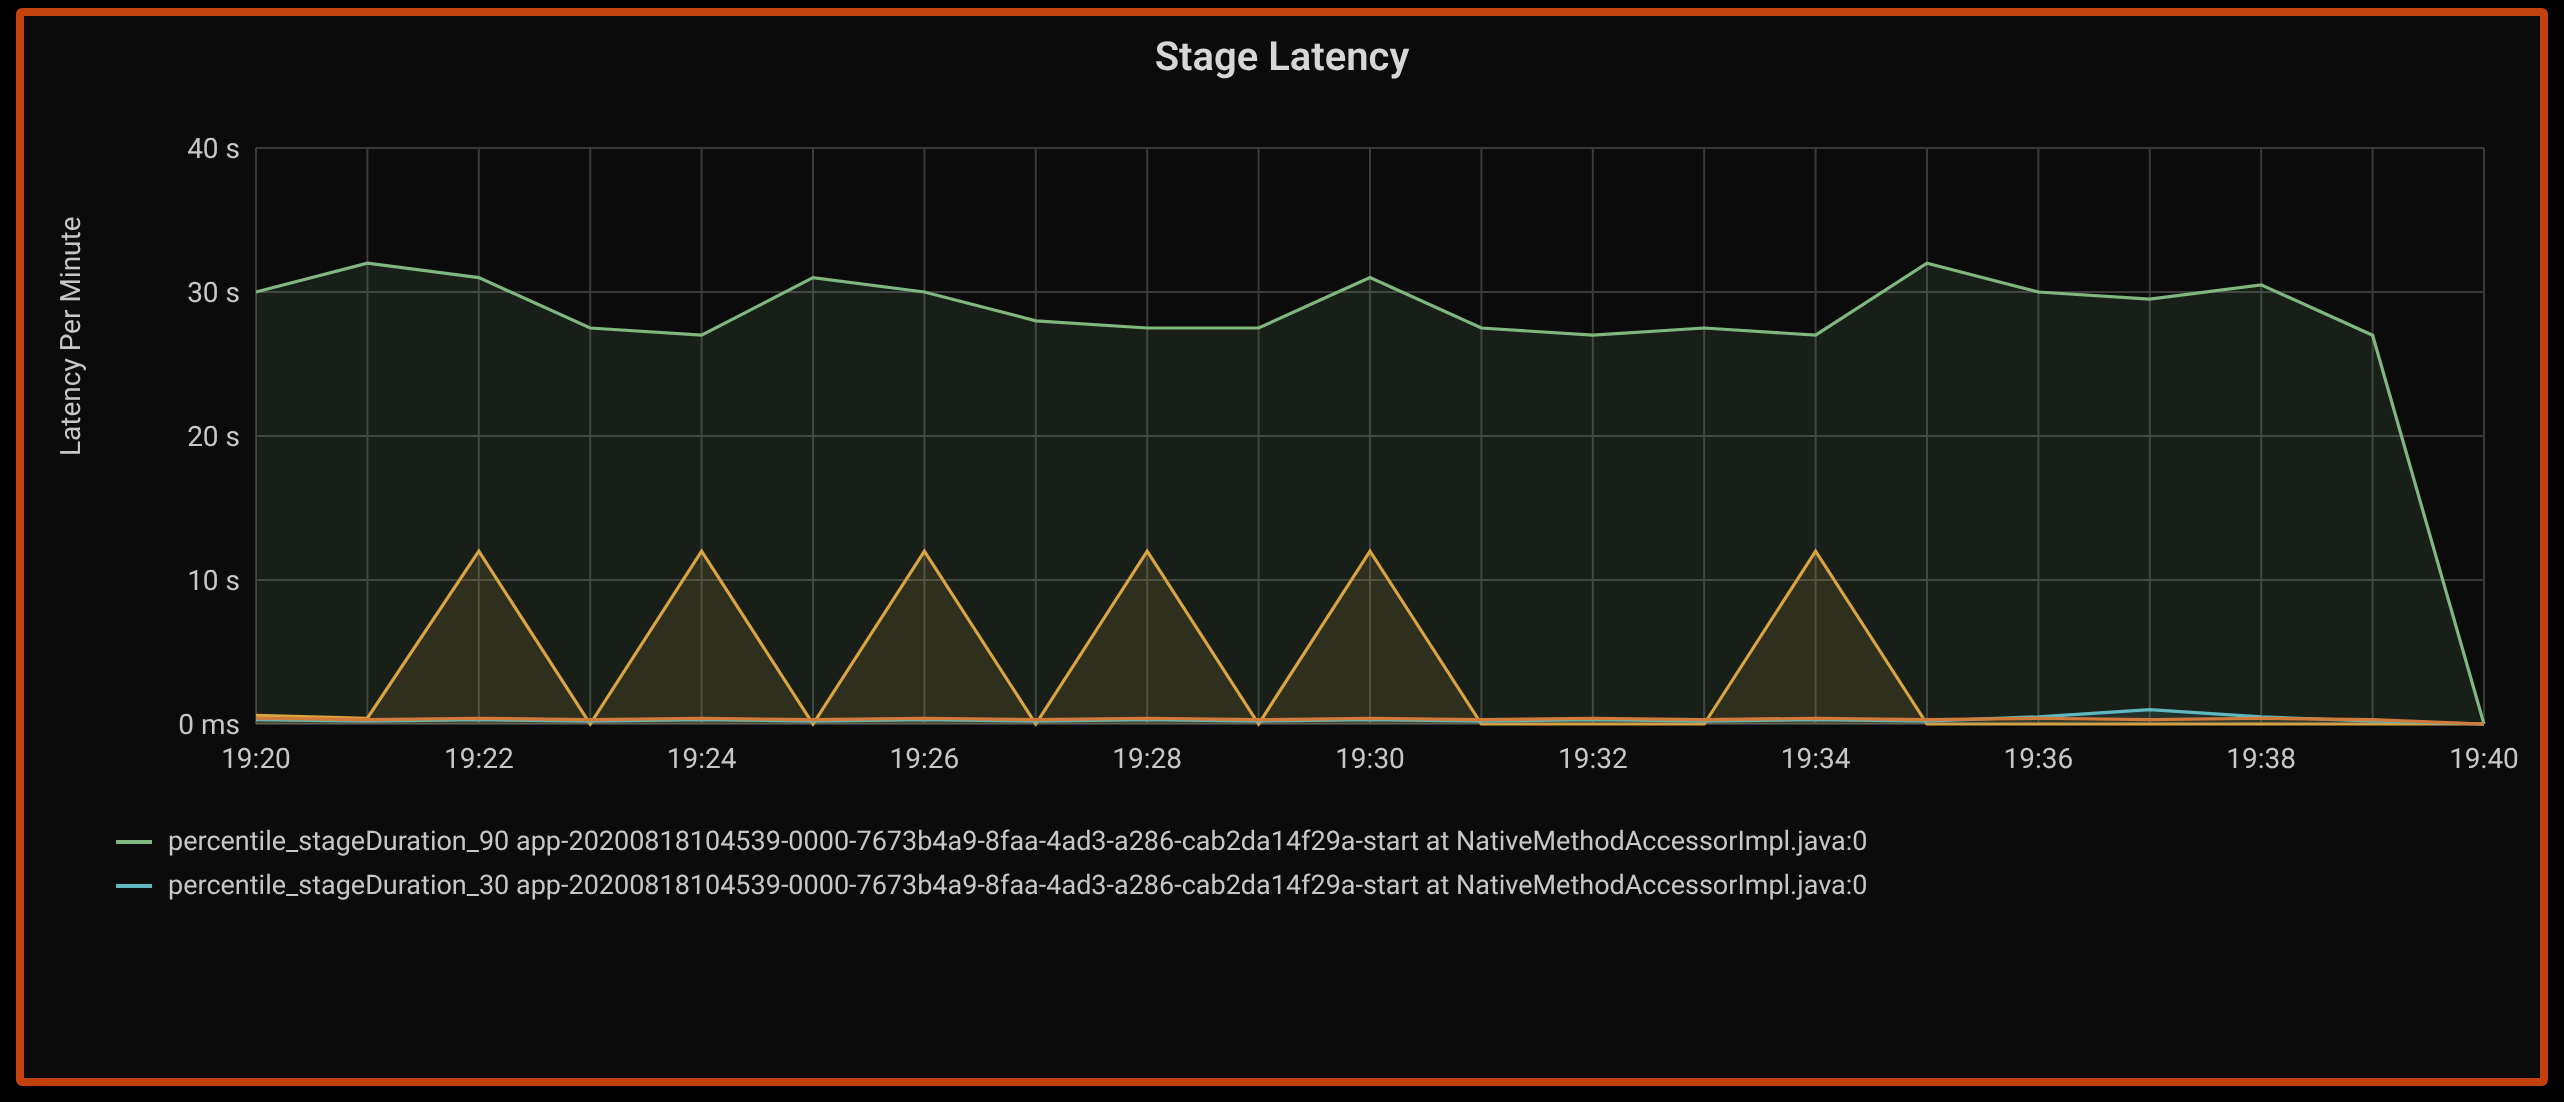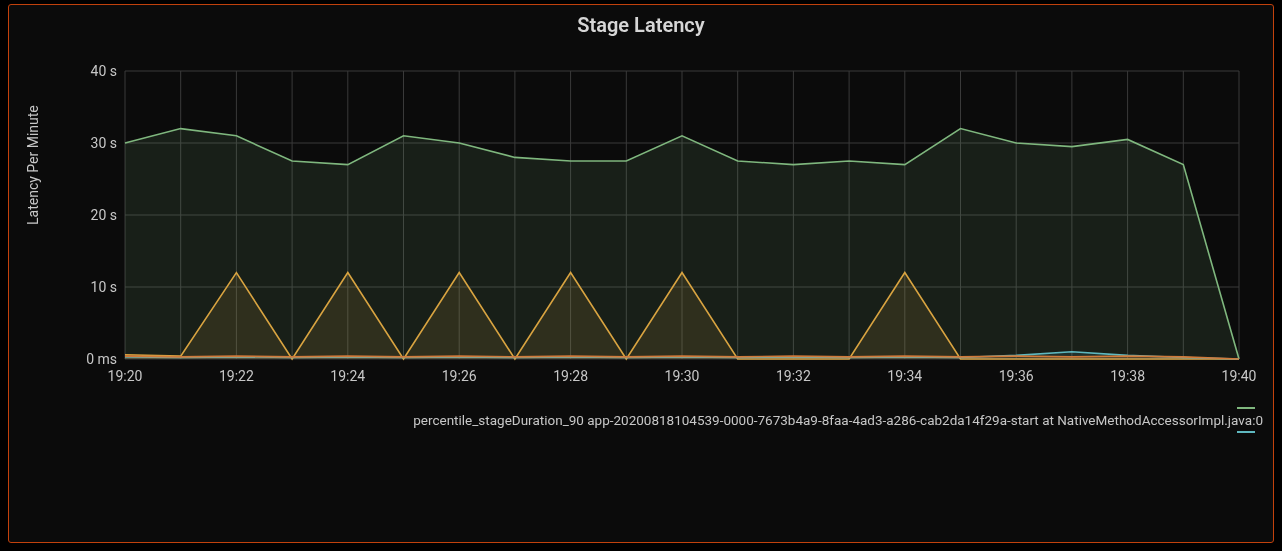--- a/index.html
+++ b/index.html
@@ -12,21 +12,21 @@
     color: #c7c7c7;
     overflow: hidden;
   }
   .panel {
     position: absolute;
     left: 8px;
     top: 4px;
     right: 8px;
     bottom: 8px;
     background: #0b0b0b;
-    border: 1px solid #c2410c;
+    border: 4px solid #c2410c;
     border-radius: 3px;
   }
   .title {
     text-align: center;
     font-size: 20px;
     font-weight: 600;
     color: #d6d6d6;
     padding-top: 8px;
   }
   .ylabel {
@@ -64,24 +64,23 @@
     left: 46px;
     right: 10px;
     top: 402px;
     font-size: 13.5px;
     line-height: 22px;
     color: #c7c7c7;
     overflow: hidden;
   }
   .legend-row {
     display: flex;
-    align-items: flex-end;
+    align-items: center;
     white-space: nowrap;
     overflow: hidden;
-    flex-direction: column;
   }
   .legend-swatch {
     width: 18px;
     height: 2px;
     margin-right: 8px;
     flex: 0 0 auto;
   }
 </style>
 </head>
 <body>
@@ -153,15 +152,16 @@
     </svg>
   </div>
 
   <div class="legend" id="legend">
       <div class="legend-row">
         <div class="legend-swatch" style="background: rgb(127, 183, 126);"></div>
         <span>percentile_stageDuration_90 app-20200818104539-0000-7673b4a9-8faa-4ad3-a286-cab2da14f29a-start at NativeMethodAccessorImpl.java:0</span>
       </div>
       <div class="legend-row">
         <div class="legend-swatch" style="background: rgb(95, 184, 191);"></div>
+        <span>percentile_stageDuration_30 app-20200818104539-0000-7673b4a9-8faa-4ad3-a286-cab2da14f29a-start at NativeMethodAccessorImpl.java:0</span>
       </div>
     </div>
 </div>
 
 </body></html>

